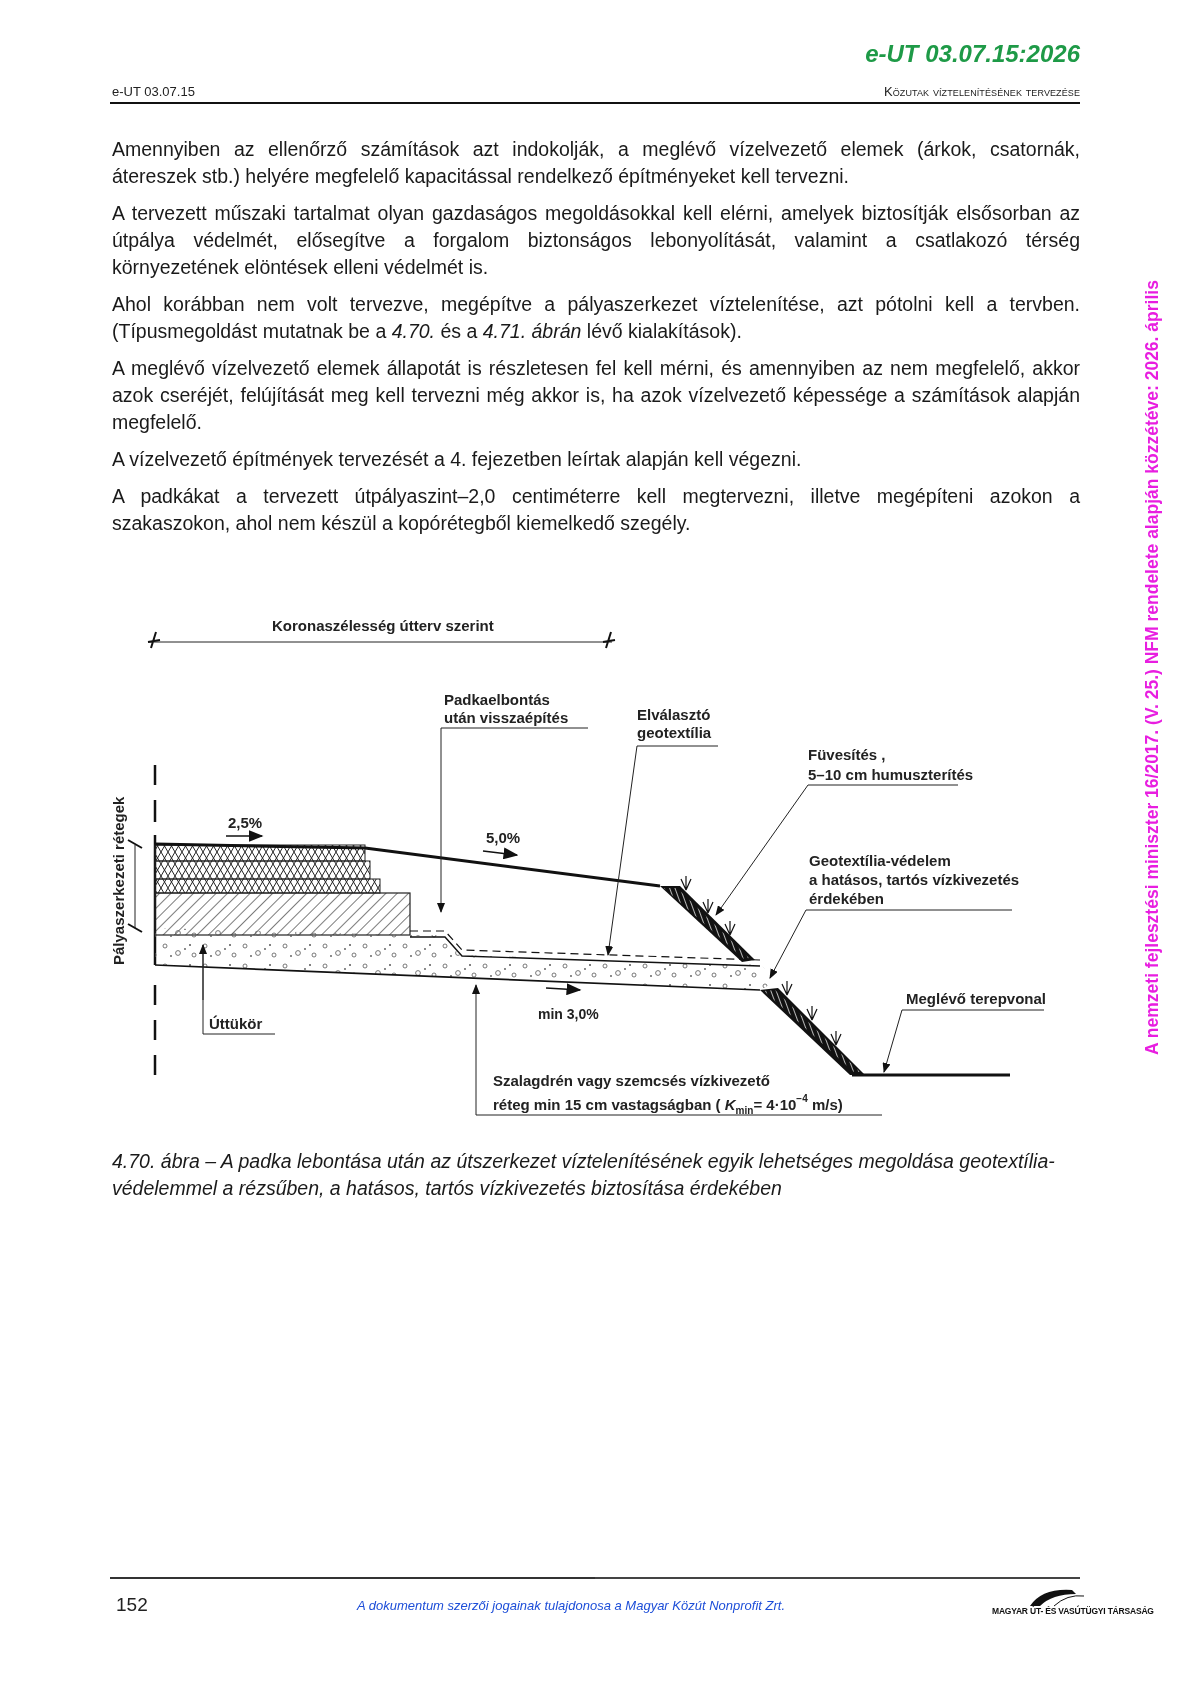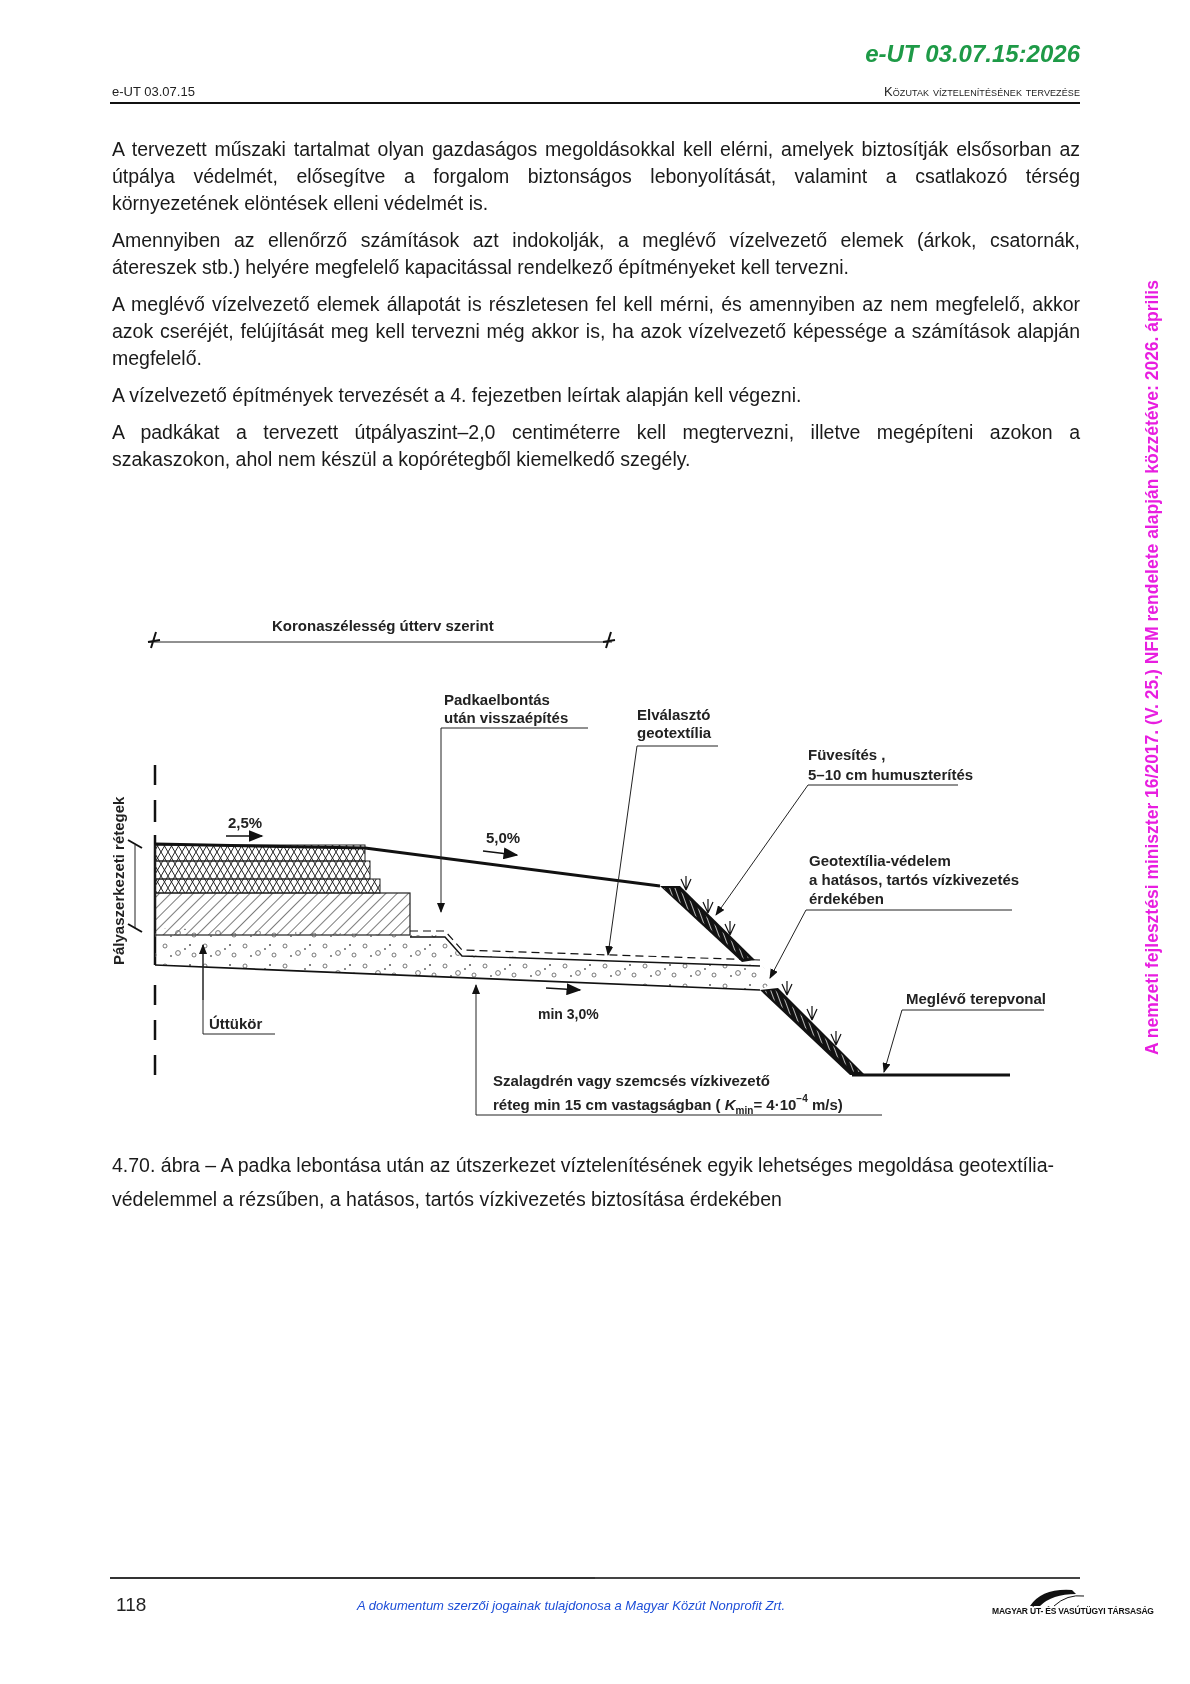--- a/index.html
+++ b/index.html
@@ -9,44 +9,45 @@
               color: #1e9a47; font-style: italic; }
   .hdr-left { position: absolute; left: 112px; top: 84px; font-size: 13px; color: #222; }
   .hdr-right { position: absolute; right: 110px; top: 84px; font-size: 13px; color: #222;
                font-variant: small-caps; letter-spacing: 0.1px; }
   .hdr-rule { position: absolute; left: 110px; width: 970px; top: 102px; height: 2px; background: #111; }
   .body { position: absolute; left: 112px; top: 136px; width: 968px; font-size: 19.5px; line-height: 27px;
           text-align: justify; }
   .body p { margin: 0 0 10px 0; }
   .body i { font-style: italic; }
   .diagram { position: absolute; left: 100px; top: 610px; width: 980px; height: 520px; }
-  .caption { position: absolute; left: 112px; top: 1148px; width: 968px; font-size: 19.5px; line-height: 34px;
-             }
+  .caption { position: absolute; left: 112px; top: 1148px; width: 968px; font-size: 19.5px; line-height: 27px;
+             font-style: italic; }
   .foot-rule { position: absolute; left: 110px; top: 1577px; width: 970px; height: 2px;
                background: linear-gradient(90deg, #333 0%, #333 50%, #444 50%, #444 100%); }
   .page-num { position: absolute; left: 116px; top: 1594px; font-size: 19px; color: #222; }
   .copyright { position: absolute; left: 357px; top: 1598px; font-size: 13px; font-style: italic; color: #1d4ed8; }
   .publisher { position: absolute; left: 992px; top: 1588px; width: 150px; height: 36px; }
   .publisher-name { position: absolute; left: 0; top: 18px; font-size: 8.5px; font-weight: bold; white-space: nowrap;
                     letter-spacing: -0.2px; color: #111; }
   .side-note { position: absolute; left: 1142px; top: 1055px; transform-origin: 0 0; transform: rotate(-90deg);
                font-size: 17.5px; font-weight: bold; color: #e81ee0; white-space: nowrap; }
   svg text { font-family: "Liberation Sans", sans-serif; }
 </style>
 </head>
 <body>
 
 <div class="doc-code">e-UT 03.07.15:2026</div>
 <div class="hdr-left">e-UT 03.07.15</div>
 <div class="hdr-right">Közutak víztelenítésének tervezése</div>
 <div class="hdr-rule"></div>
 
 <div class="body">
+  <p>Amennyiben az ellenőrző számítások azt indokolják, a meglévő vízelvezető elemek (árkok, csatornák, átereszek stb.) helyére megfelelő kapacitással rendelkező építményeket kell tervezni.</p>
   <p>A tervezett műszaki tartalmat olyan gazdaságos megoldásokkal kell elérni, amelyek biztosítják elsősorban az útpálya védelmét, elősegítve a forgalom biztonságos lebonyolítását, valamint a csatlakozó térség környezetének elöntések elleni védelmét is.</p>
-  <p>Amennyiben az ellenőrző számítások azt indokolják, a meglévő vízelvezető elemek (árkok, csatornák, átereszek stb.) helyére megfelelő kapacitással rendelkező építményeket kell tervezni.</p>
+  <p><span>Ahol korábban nem volt tervezve, megépítve a pályaszerkezet víztelenítése, azt pótolni kell a tervben. (Típusmegoldást mutatnak be a </span><i>4.70.</i><span> és a </span><i>4.71. ábrán</i><span> lévő kialakítások).</span></p>
   <p>A meglévő vízelvezető elemek állapotát is részletesen fel kell mérni, és amennyiben az nem megfelelő, akkor azok cseréjét, felújítását meg kell tervezni még akkor is, ha azok vízelvezető képessége a számítások alapján megfelelő.</p>
   <p>A vízelvezető építmények tervezését a 4. fejezetben leírtak alapján kell végezni.</p>
   <p>A padkákat a tervezett útpályaszint–2,0 centiméterre kell megtervezni, illetve megépíteni azokon a szakaszokon, ahol nem készül a kopórétegből kiemelkedő szegély.</p>
 </div>
 
 <svg class="diagram" viewBox="100 610 980 520" xmlns="http://www.w3.org/2000/svg">
   <defs>
     <pattern id="tri" width="14" height="12" patternUnits="userSpaceOnUse">
       <path d="M0 12 L7 0 L14 12 M0 0 L7 12 L14 0" stroke="#222" stroke-width="1" fill="none"></path>
     </pattern>
@@ -149,21 +150,21 @@
 
   <path d="M476 1115 L476 985" stroke="#222" stroke-width="1" fill="none" marker-end="url(#arr)"></path>
   <line x1="476" y1="1115" x2="882" y2="1115" stroke="#222" stroke-width="1"></line>
   <text x="493" y="1086" font-size="15" font-weight="bold" fill="#222">Szalagdrén vagy  szemcsés vízkivezető</text>
   <text x="493" y="1110" font-size="15" font-weight="bold" fill="#222"><tspan>réteg min 15 cm vastagságban ( </tspan><tspan font-style="italic">K</tspan><tspan font-size="10" dy="4">min</tspan><tspan dy="-4">= 4·10</tspan><tspan font-size="10" dy="-8">−4</tspan><tspan dy="8"> m/s)</tspan></text>
 </svg>
 
 <div class="caption">4.70. ábra – A padka lebontása után az útszerkezet víztelenítésének egyik lehetséges megoldása geotextília-védelemmel a rézsűben, a hatásos, tartós vízkivezetés biztosítása érdekében</div>
 
 <div class="foot-rule"></div>
-<div class="page-num">118</div>
+<div class="page-num">152</div>
 <div class="copyright">A dokumentum szerzői jogainak tulajdonosa a Magyar Közút Nonprofit Zrt.</div>
 <div class="publisher">
   <svg width="150" height="20">
     <path d="M38 18 Q50 0 80 2 L84 6 Q60 6 48 18 Z" fill="#111"></path>
     <path d="M62 18 Q75 6 92 8" stroke="#111" stroke-width="1" fill="none"></path>
   </svg>
   <div class="publisher-name">MAGYAR ÚT- ÉS VASÚTÜGYI TÁRSASÁG</div>
 </div>
 
 <div class="side-note">A nemzeti fejlesztési miniszter 16/2017. (V. 25.) NFM rendelete alapján közzétéve: 2026. április</div>

